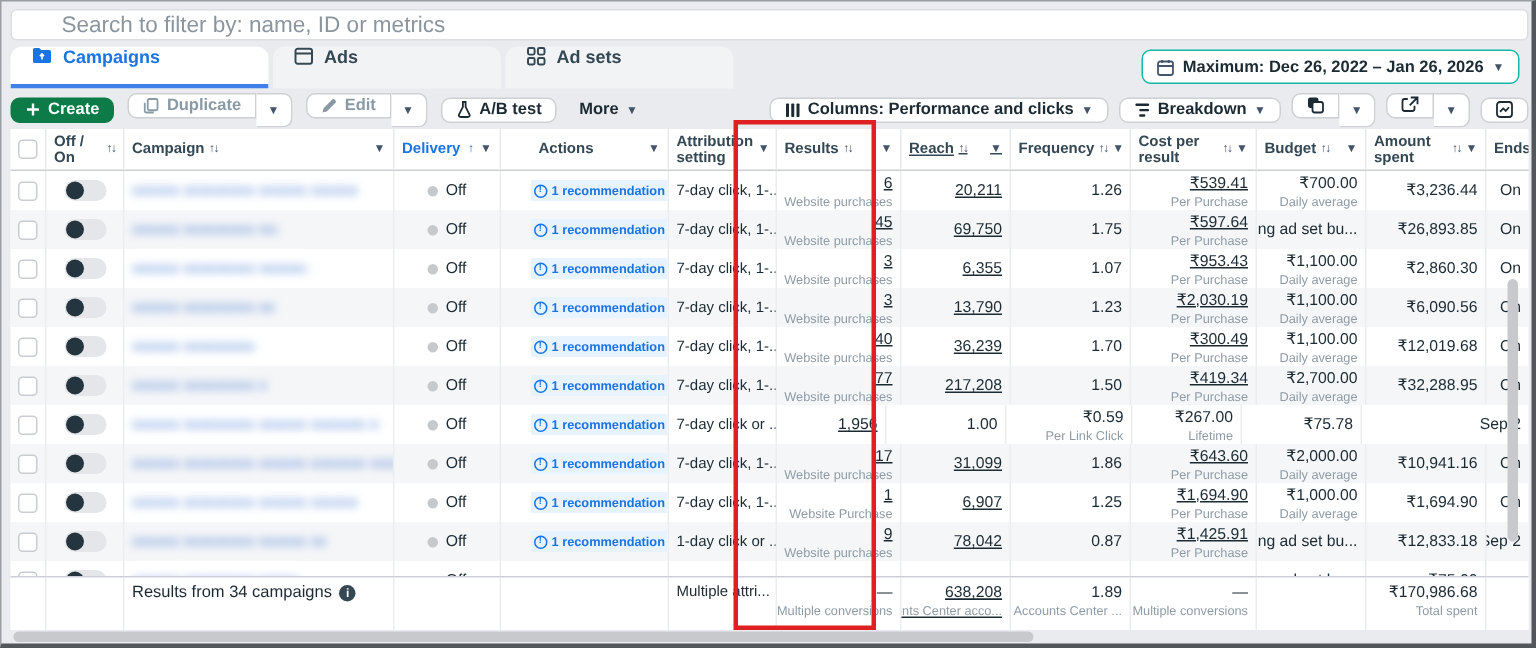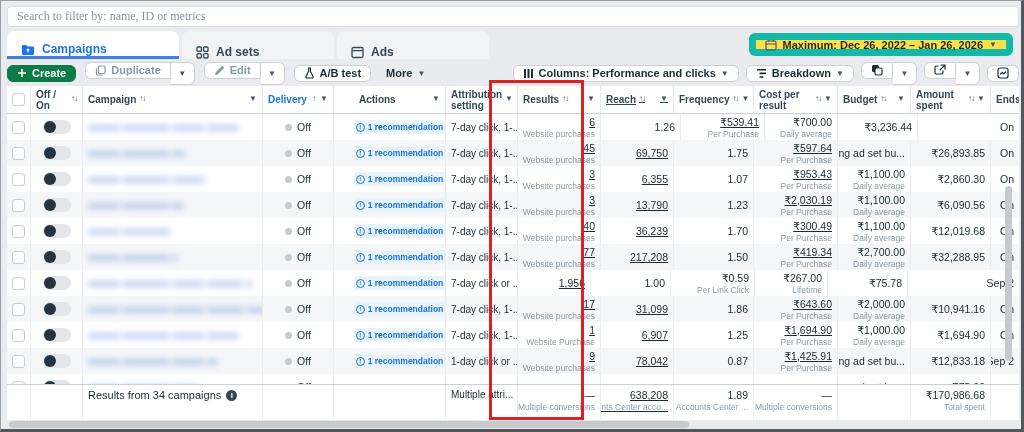--- a/index.html
+++ b/index.html
@@ -5,31 +5,31 @@
   * { margin:0; padding:0; box-sizing:border-box; }
   html,body { width:1024px; height:432px; }
   body {
     font-family:"Liberation Sans","DejaVu Sans",sans-serif;
     background:#e9ebee; color:#1c2b33; overflow:hidden; position:relative;
     border:1px solid #9a9ea3; border-right:3px solid #53565a; border-bottom:3px solid #53565a;
   }
   
   .searchbar { position:absolute; left:6px; top:5px; width:1012px; height:21px;
     background:#fff; border:1px solid #dcdee2; border-radius:4px; display:flex; align-items:center; padding:0 9px; }
-  .searchbar input { border:none; outline:none; width:100%; font-size:12px; color:#1c2b33;
-    font-family:Liberation Serif, serif; background:transparent; }
+  .searchbar input { border:none; outline:none; width:100%; font-size:15px; color:#1c2b33;
+    font-family:Liberation Sans, sans-serif; background:transparent;margin-left:24px; }
   .searchbar input::placeholder { color:#8a959e; }
   
   .tabs { position:absolute; left:6px; top:30px; height:28px; display:flex; gap:3px; }
-  .tab { display:flex; align-items:flex-end; gap:7px; padding:0 14px; border-radius:8px 8px 0 0;
+  .tab { display:flex; align-items:flex-start; gap:7px; padding:0 14px; border-radius:8px 8px 0 0;
     background:#f2f3f5; font-size:12px; font-weight:bold; color:#344854; height:28px; }
   .tab.active { background:#fff; color:#1b74e4; border-bottom:3px solid #4080e8; width:172px; }
   .tab.t2 { width:152px; } .tab.t3 { width:152px; }
-  .datebtn { position:absolute; right:8px; top:32px; height:23px; background:#fde047;
-    border:7px solid #14b8a6; border-radius:6px; display:flex; align-items:center; gap:6px;
+  .datebtn { position:absolute; right:8px; top:32px; height:23px; background:#ffffff;
+    border:1px solid #14b8a6; border-radius:6px; display:flex; align-items:center; gap:6px;
     padding:0 9px; font-size:11px; font-weight:bold; color:#1c2b33; }
   .caret { font-size:8px; color:#44546a; }
   
   .toolbar { position:absolute; left:6px; top:60px; width:1012px; height:24px; display:flex; align-items:center; }
   .btn { display:flex; align-items:center; gap:5px; height:17px; padding:0 9px;
     border:1px solid #ced0d4; border-radius:6px; background:#fff; font-size:11px; font-weight:bold; color:#1c2b33; }
   .btn.green { background:#0d7b47; border-color:#0d7b47; color:#fff; margin-right:9px; }
   .group { display:flex; margin-right:9px; }
   .group .btn { border-radius:6px 0 0 6px; }
   .group .seg { width:24px; display:flex; align-items:center; justify-content:center;
@@ -99,39 +99,39 @@
 <div class="tabs">
   <div class="tab active">
     <span class="ic">
       <svg width="14" height="12" viewBox="0 0 14 12">
           <path d="M1 2.2C1 1.5 1.5 1 2.2 1h3l1.2 1.4h5.4c.7 0 1.2.5 1.2 1.2v6.2c0 .7-.5 1.2-1.2 1.2H2.2C1.5 11 1 10.5 1 9.8z" fill="#1b74e4"></path>
           <path d="M7 8.6V5.2M5.6 6.4 7 5l1.4 1.4" stroke="#fff" stroke-width="1.1" fill="none"></path>
         </svg>
     </span>
     <span>Campaigns</span>
   </div>
+  <div class="tab t3">
+    <span class="ic">
+      <svg width="13" height="13" viewBox="0 0 13 13" fill="none" stroke="#344854" stroke-width="1.3">
+          <rect x="1" y="1.5" width="11" height="10" rx="1.5"></rect>
+          <path d="M1 4.6h11"></path>
+        </svg>
+    </span>
+    <span>Ads</span>
+  </div>
   <div class="tab t2">
     <span class="ic">
       <svg width="13" height="13" viewBox="0 0 13 13" fill="none" stroke="#344854" stroke-width="1.3">
           <rect x="1" y="1" width="4.4" height="4.4" rx="1"></rect>
           <rect x="7.6" y="1" width="4.4" height="4.4" rx="1"></rect>
           <rect x="1" y="7.6" width="4.4" height="4.4" rx="1"></rect>
           <rect x="7.6" y="7.6" width="4.4" height="4.4" rx="1"></rect>
         </svg>
     </span>
     <span>Ad sets</span>
-  </div>
-  <div class="tab t3">
-    <span class="ic">
-      <svg width="13" height="13" viewBox="0 0 13 13" fill="none" stroke="#344854" stroke-width="1.3">
-          <rect x="1" y="1.5" width="11" height="10" rx="1.5"></rect>
-          <path d="M1 4.6h11"></path>
-        </svg>
-    </span>
-    <span>Ads</span>
   </div>
 </div>
 
 <div class="datebtn">
   <span class="ic">
     <svg width="12" height="12" viewBox="0 0 12 12" fill="none" stroke="#44546a" stroke-width="1.2">
         <rect x="1" y="2" width="10" height="9" rx="1.5"></rect>
         <path d="M1 5h10M3.8 1v2M8.2 1v2"></path>
       </svg>
   </span>
@@ -336,20 +336,23 @@
         <span class="badge-txt">1 recommendation</span>
       </span>
     </div>
     <div class="td c-attr">
       <span class="attr-txt">7-day click, 1-...</span>
     </div>
     <div class="td c-res num">
       <span class="val res-val u">6</span>
       <span class="sub res-sub">Website purchases</span>
     </div>
+    <div class="td c-reach num">
+      <span class="val reach-val">20,211</span>
+    </div>
     <div class="td c-freq num">
       <span class="val freq-val">1.26</span>
     </div>
     <div class="td c-cost num">
       <span class="val cost-val u">₹539.41</span>
       <span class="sub cost-sub">Per Purchase</span>
     </div>
     <div class="td c-bud num">
       <span class="val bud-val">₹700.00</span>
       <span class="sub bud-sub">Daily average</span>

